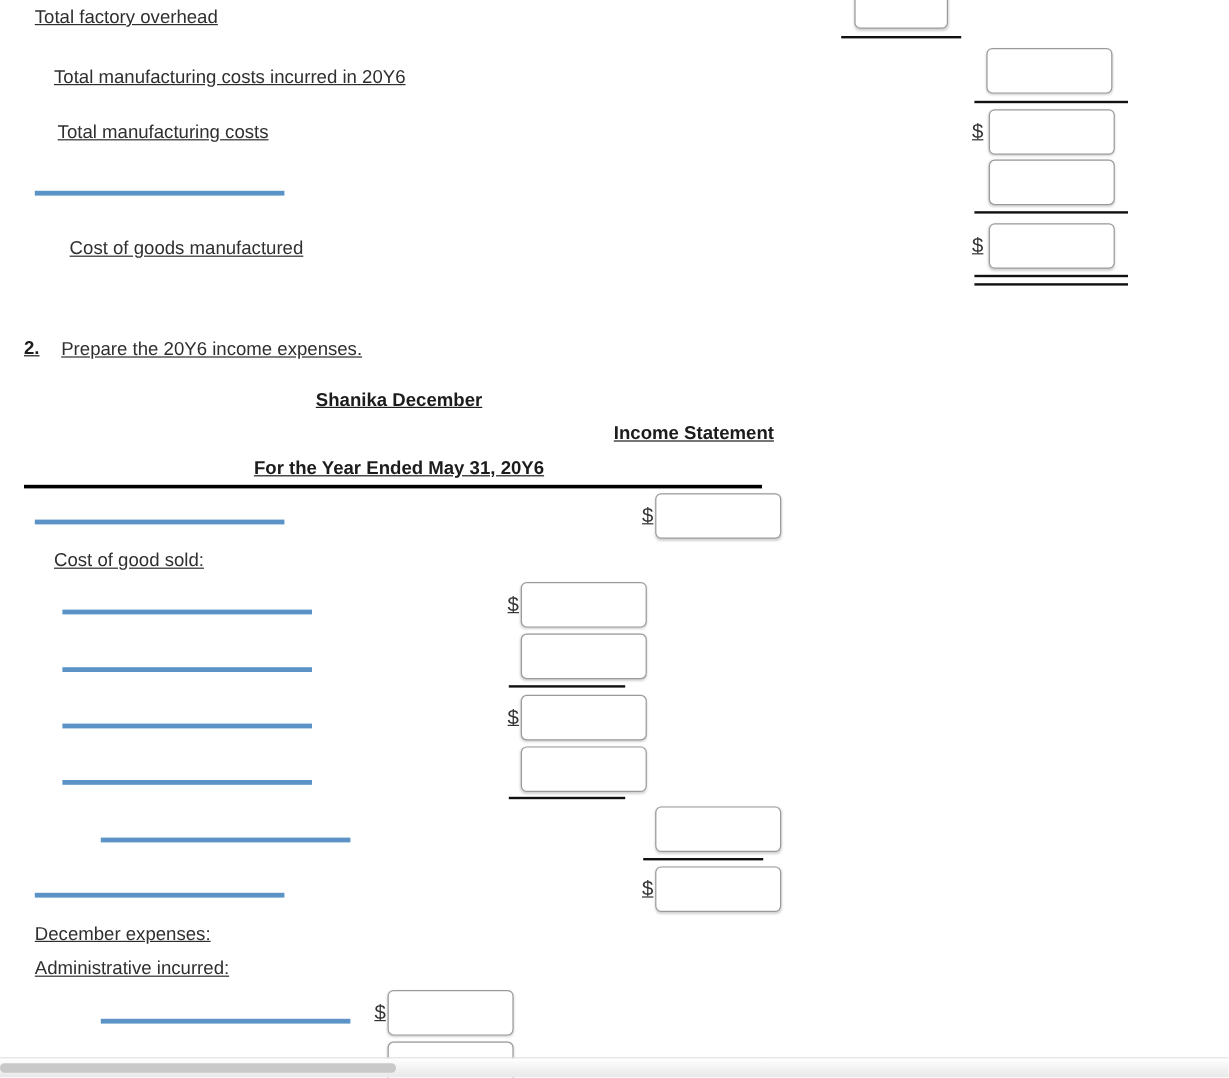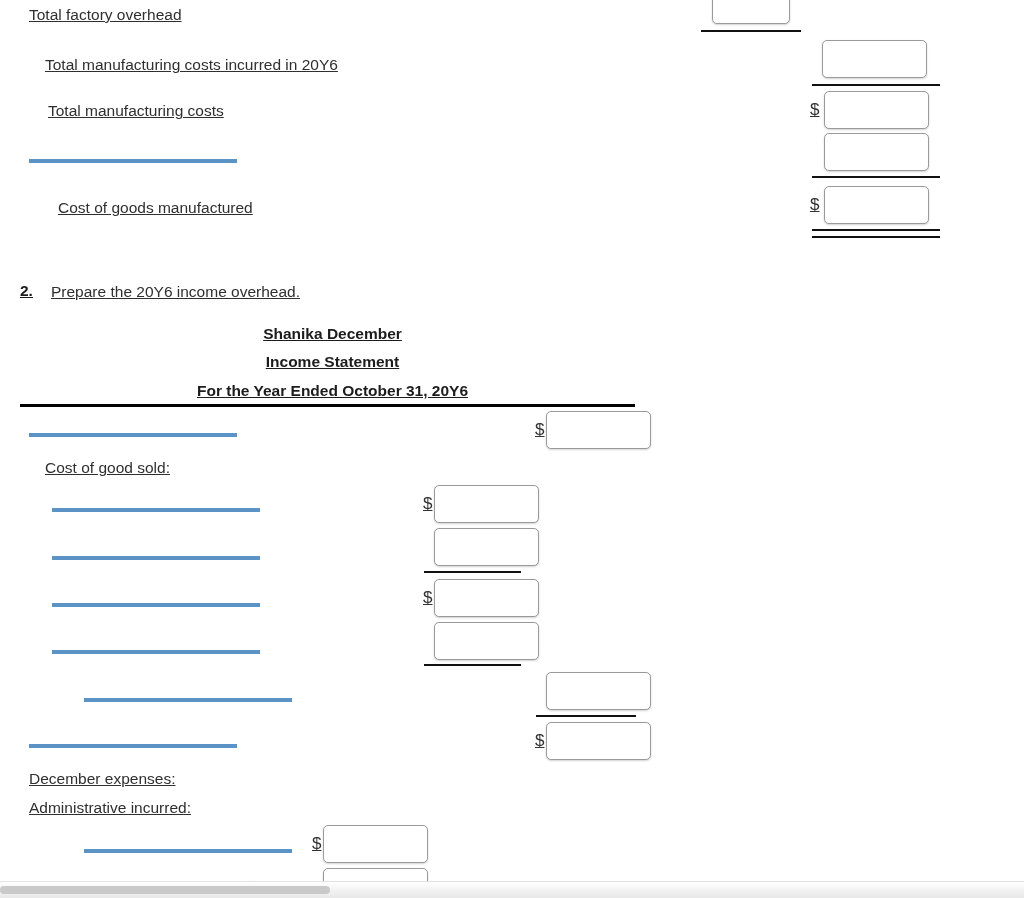--- a/index.html
+++ b/index.html
@@ -132,25 +132,25 @@
 <input class="abs cell" style="left: 824px; top: 91px;" type="text" value="">
 
 <input class="abs cell" style="left: 824px; top: 133px;" type="text" value="">
 <div class="abs black-rule" style="left:812px; top:176px; width:128px;"></div>
 
 <div class="abs dollar" style="left:810px; top:196px;">$</div>
 <input class="abs cell" style="left: 824px; top: 186px;" type="text" value="">
 <div class="abs double-rule" style="left:812px; top:229px; width:128px;"></div>
 
 <div class="abs qnum" style="left:20px; top:282px;">2.</div>
-<div class="abs label" style="left:51px; top:282px;">Prepare the 20Y6 income overhead.</div>
+<div class="abs label" style="left:51px; top:282px;">Prepare the 20Y6 income expenses.</div>
 
 <div class="abs stmt-title" style="left:20px; top:325px; width:625px;">Shanika December</div>
-<div class="abs stmt-title" style="left:20px; top:353px; width:625px;">Income Statement</div>
-<div class="abs stmt-title" style="left:20px; top:382px; width:625px;">For the Year Ended October 31, 20Y6</div>
+<div class="abs stmt-title" style="left:20px; top:353px; width:625px;text-align:right;">Income Statement</div>
+<div class="abs stmt-title" style="left:20px; top:382px; width:625px;">For the Year Ended May 31, 20Y6</div>
 <div class="abs header-rule" style="left:20px; top:404px; width:615px;"></div>
 
 <div class="abs blue-rule" style="left:29px; top:433px; width:208px;"></div>
 <div class="abs dollar" style="left:535px; top:421px;">$</div>
 <input class="abs cell" style="left: 546px; top: 411px;" type="text" value="">
 
 <div class="abs label" style="left:29px; top:458px;margin-left:16px;">Cost of good sold:</div>
 
 <div class="abs blue-rule" style="left:52px; top:508px; width:208px;"></div>
 <div class="abs blue-rule" style="left:52px; top:556px; width:208px;"></div>

